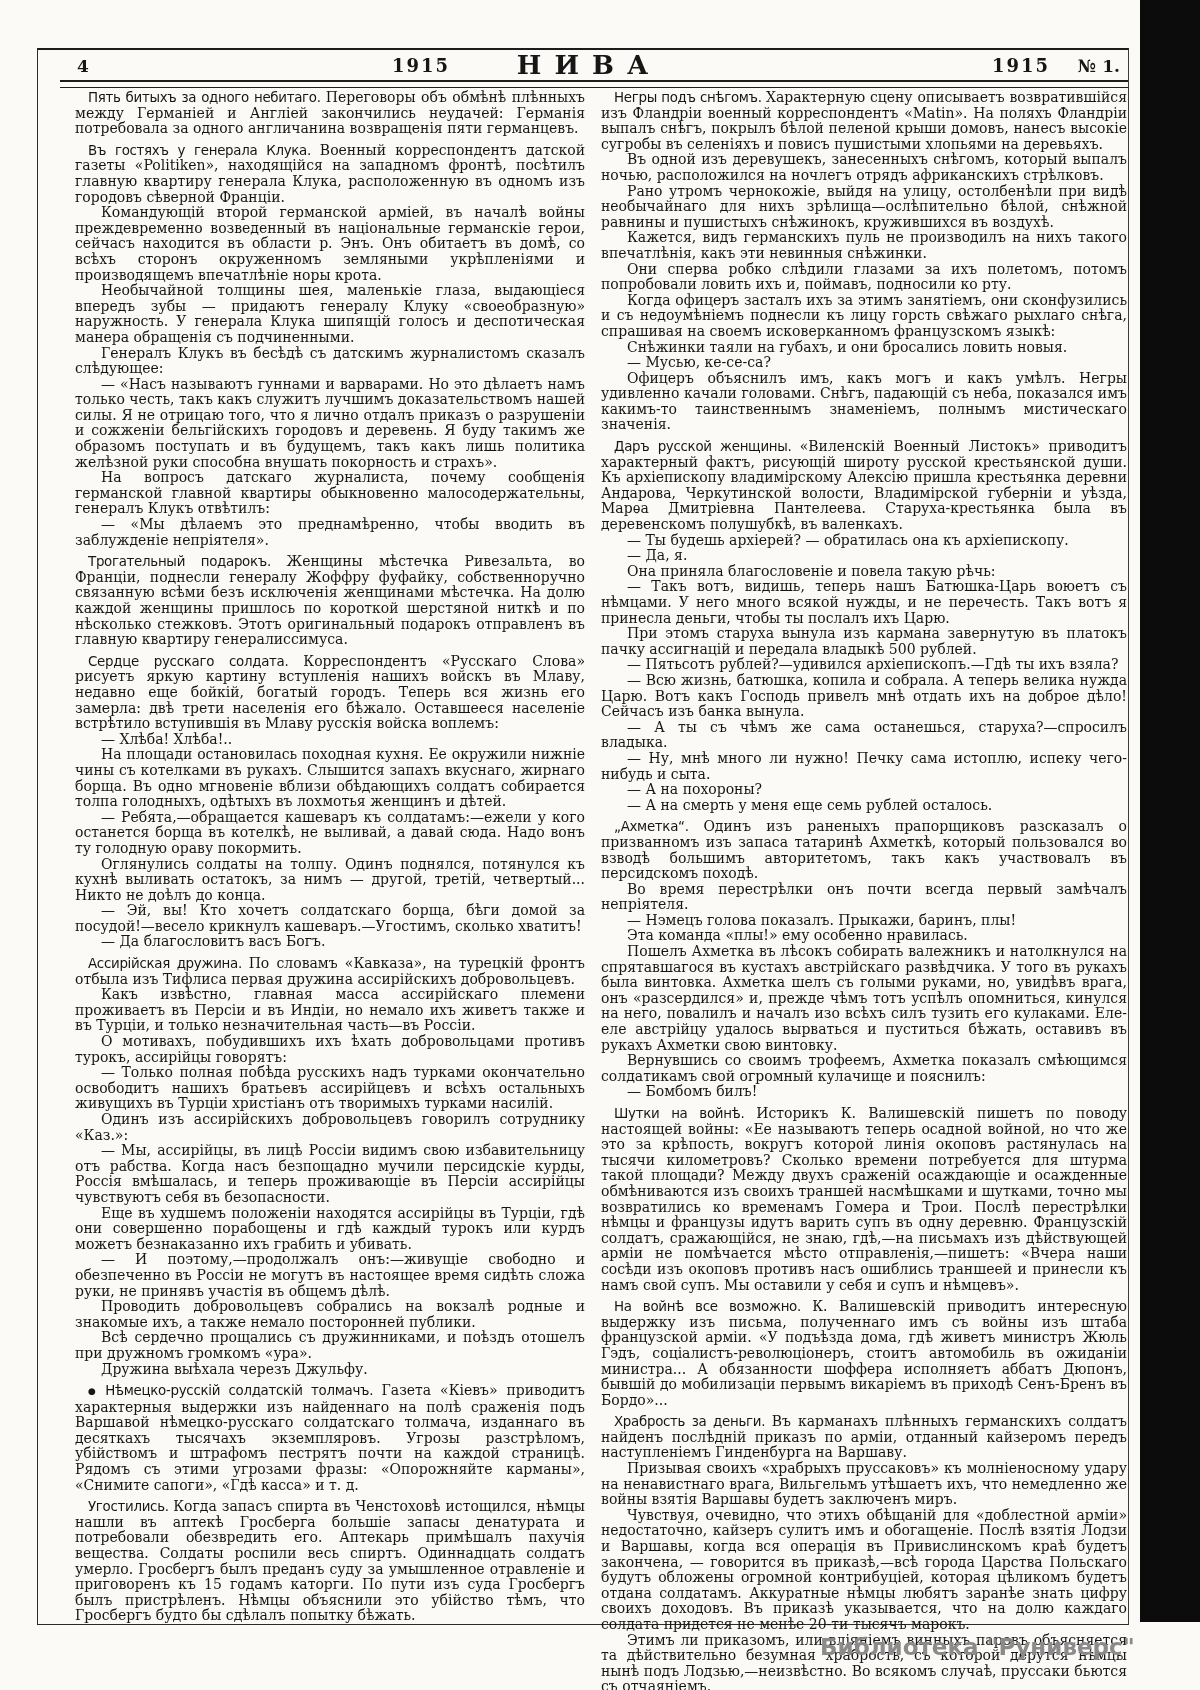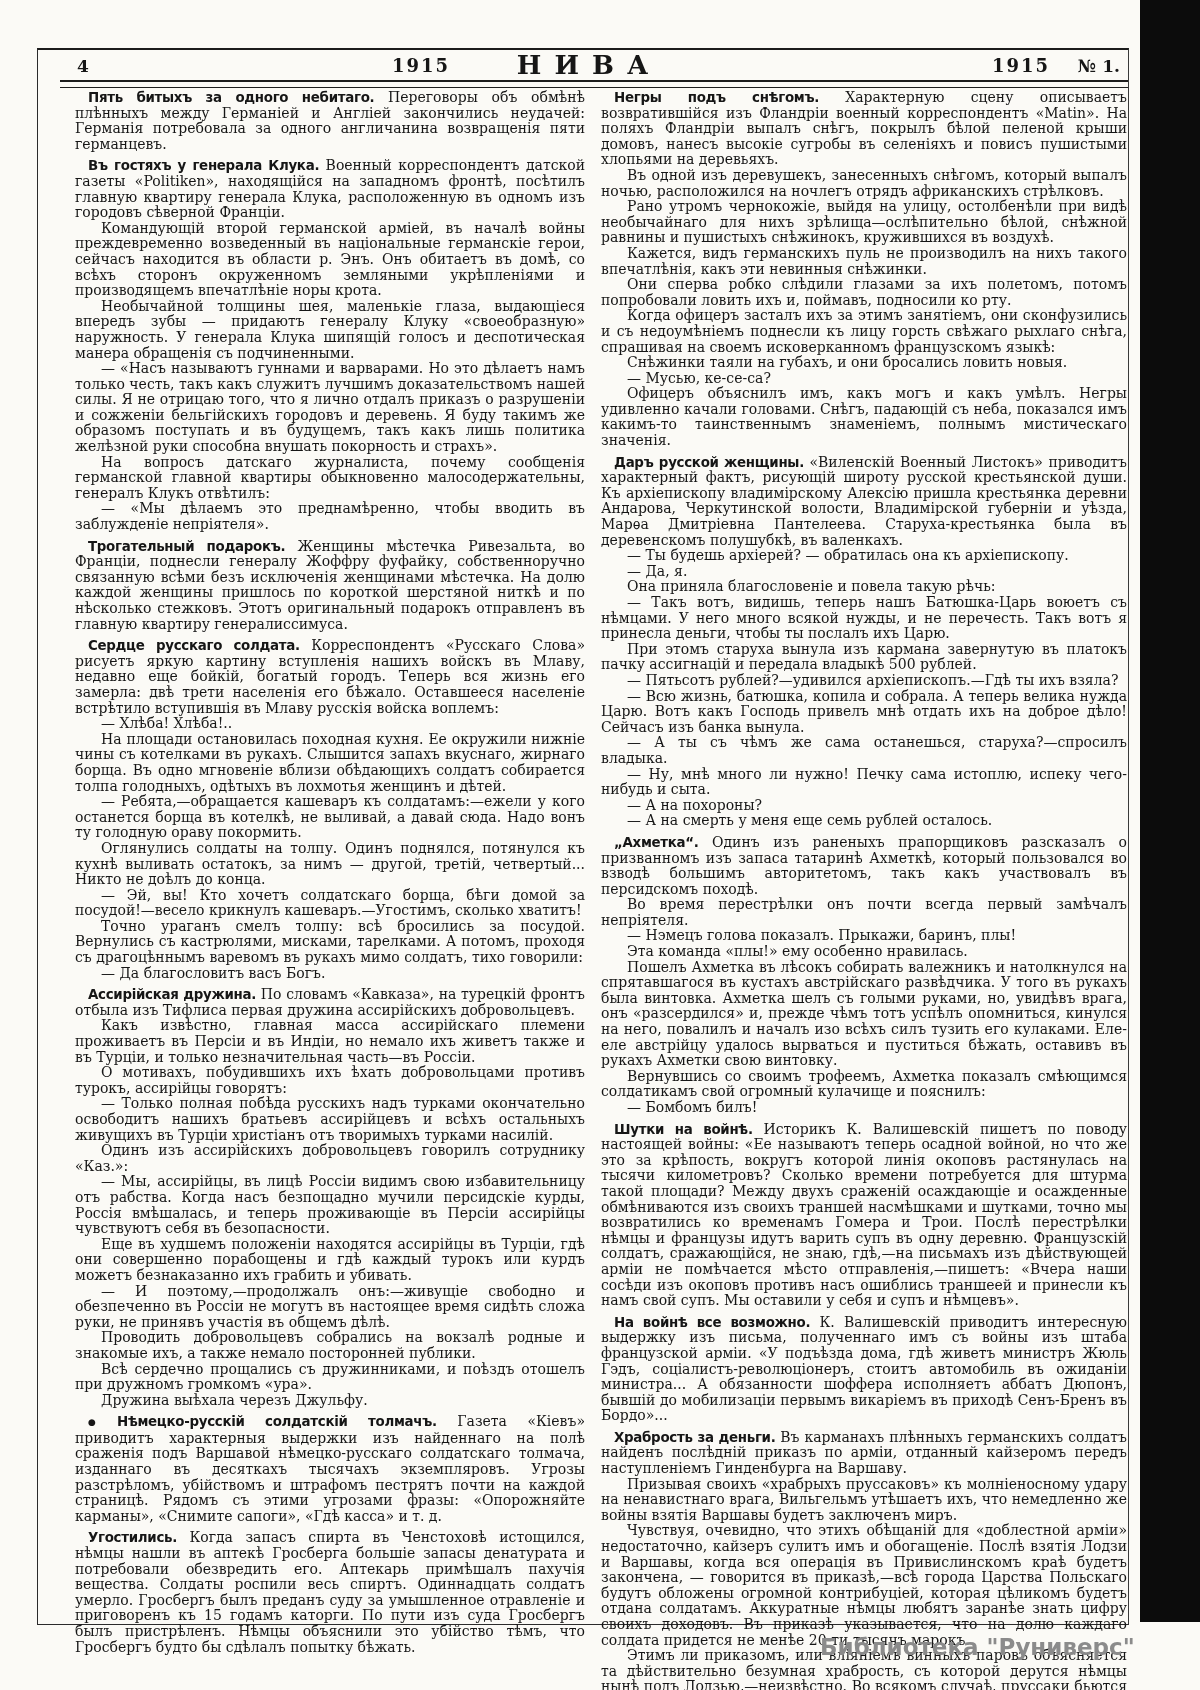--- a/index.html
+++ b/index.html
@@ -28,21 +28,21 @@
   .dbl-rule{position:absolute;left:60px;top:80px;width:1068px;height:5px;
     border-top:2px solid #1d1d1d;border-bottom:1px solid #1d1d1d;}
   .col{position:absolute;top:90px;font-size:14px;line-height:15.6px;text-align:justify;}
   .col-left{left:75px;width:510px;}
   .col-right{left:601px;width:526px;}
   .article{margin-top:6px;}
   .article:first-child{margin-top:0;}
   .para{margin:0;text-indent:26px;}
   .para.lead{text-indent:13px;}
   .head{
-    font-family:"DejaVu Sans", sans-serif;font-weight:bold;font-size:13.4px;
+    font-family:"DejaVu Sans", sans-serif;font-weight:normal;font-size:13.4px;
     letter-spacing:-0.3px;
   }
   .bullet{font-size:9px;vertical-align:1px;margin-right:5px;}
   .watermark{
     position:absolute;left:820px;top:1634px;width:320px;
     font-family:"DejaVu Sans", sans-serif;font-weight:bold;font-size:23px;
     color:#8b8b8b;white-space:nowrap;
   }
 </style>
 </head>
@@ -61,35 +61,35 @@
 <div class="dbl-rule"></div>
 
 <div class="col col-left" id="col-left">
     <div class="article">
       <p class="para lead"><b class="head">Пять битыхъ за одного небитаго. </b>Переговоры объ обмѣнѣ плѣнныхъ между Германіей и Англіей закончились неудачей: Германія потребовала за одного англичанина возвращенія пяти германцевъ.</p>
     </div>
     <div class="article">
       <p class="para lead"><b class="head">Въ гостяхъ у генерала Клука. </b>Военный корреспондентъ датской газеты «Politiken», находящійся на западномъ фронтѣ, посѣтилъ главную квартиру генерала Клука, расположенную въ одномъ изъ городовъ сѣверной Франціи.</p>
       <p class="para">Командующій второй германской арміей, въ началѣ войны преждевременно возведенный въ національные германскіе герои, сейчасъ находится въ области р. Энъ. Онъ обитаетъ въ домѣ, со всѣхъ сторонъ окруженномъ земляными укрѣпленіями и производящемъ впечатлѣніе норы крота.</p>
       <p class="para">Необычайной толщины шея, маленькіе глаза, выдающіеся впередъ зубы — придаютъ генералу Клуку «своеобразную» наружность. У генерала Клука шипящій голосъ и деспотическая манера обращенія съ подчиненными.</p>
+      <p class="para">Генералъ Клукъ въ бесѣдѣ съ датскимъ журналистомъ сказалъ слѣдующее:</p>
       <p class="para">— «Насъ называютъ гуннами и варварами. Но это дѣлаетъ намъ только честь, такъ какъ служитъ лучшимъ доказательствомъ нашей силы. Я не отрицаю того, что я лично отдалъ приказъ о разрушеніи и сожженіи бельгійскихъ городовъ и деревень. Я буду такимъ же образомъ поступать и въ будущемъ, такъ какъ лишь политика желѣзной руки способна внушать покорность и страхъ».</p>
       <p class="para">На вопросъ датскаго журналиста, почему сообщенія германской главной квартиры обыкновенно малосодержательны, генералъ Клукъ отвѣтилъ:</p>
       <p class="para">— «Мы дѣлаемъ это преднамѣренно, чтобы вводить въ заблужденіе непріятеля».</p>
     </div>
     <div class="article">
       <p class="para lead"><b class="head">Трогательный подарокъ. </b>Женщины мѣстечка Ривезальта, во Франціи, поднесли генералу Жоффру фуфайку, собственноручно связанную всѣми безъ исключенія женщинами мѣстечка. На долю каждой женщины пришлось по короткой шерстяной ниткѣ и по нѣсколько стежковъ. Этотъ оригинальный подарокъ отправленъ въ главную квартиру генералиссимуса.</p>
     </div>
     <div class="article">
       <p class="para lead"><b class="head">Сердце русскаго солдата. </b>Корреспондентъ «Русскаго Слова» рисуетъ яркую картину вступленія нашихъ войскъ въ Млаву, недавно еще бойкій, богатый городъ. Теперь вся жизнь его замерла: двѣ трети населенія его бѣжало. Оставшееся населеніе встрѣтило вступившія въ Млаву русскія войска воплемъ:</p>
       <p class="para">— Хлѣба! Хлѣба!..</p>
       <p class="para">На площади остановилась походная кухня. Ее окружили нижніе чины съ котелками въ рукахъ. Слышится запахъ вкуснаго, жирнаго борща. Въ одно мгновеніе вблизи обѣдающихъ солдатъ собирается толпа голодныхъ, одѣтыхъ въ лохмотья женщинъ и дѣтей.</p>
       <p class="para">— Ребята,—обращается кашеваръ къ солдатамъ:—ежели у кого останется борща въ котелкѣ, не выливай, а давай сюда. Надо вонъ ту голодную ораву покормить.</p>
       <p class="para">Оглянулись солдаты на толпу. Одинъ поднялся, потянулся къ кухнѣ выливать остатокъ, за нимъ — другой, третій, четвертый... Никто не доѣлъ до конца.</p>
       <p class="para">— Эй, вы! Кто хочетъ солдатскаго борща, бѣги домой за посудой!—весело крикнулъ кашеваръ.—Угостимъ, сколько хватитъ!</p>
-      <p class="para">Точно ураганъ смелъ толпу: всѣ бросились за посудой. Вернулись съ кастрюлями, мисками, тарелками. А потомъ, проходя съ драгоцѣннымъ варевомъ въ рукахъ мимо солдатъ, тихо говорили:</p>
       <p class="para">— Да благословитъ васъ Богъ.</p>
     </div>
     <div class="article">
       <p class="para lead"><b class="head">Ассирійская дружина. </b>По словамъ «Кавказа», на турецкій фронтъ отбыла изъ Тифлиса первая дружина ассирійскихъ добровольцевъ.</p>
       <p class="para">Какъ извѣстно, главная масса ассирійскаго племени проживаетъ въ Персіи и въ Индіи, но немало ихъ живетъ также и въ Турціи, и только незначительная часть—въ Россіи.</p>
       <p class="para">О мотивахъ, побудившихъ ихъ ѣхать добровольцами противъ турокъ, ассирійцы говорятъ:</p>
       <p class="para">— Только полная побѣда русскихъ надъ турками окончательно освободитъ нашихъ братьевъ ассирійцевъ и всѣхъ остальныхъ живущихъ въ Турціи христіанъ отъ творимыхъ турками насилій.</p>
       <p class="para">Одинъ изъ ассирійскихъ добровольцевъ говорилъ сотруднику «Каз.»:</p>
       <p class="para">— Мы, ассирійцы, въ лицѣ Россіи видимъ свою избавительницу отъ рабства. Когда насъ безпощадно мучили персидскіе курды, Россія вмѣшалась, и теперь проживающіе въ Персіи ассирійцы чувствуютъ себя въ безопасности.</p>
       <p class="para">Еще въ худшемъ положеніи находятся ассирійцы въ Турціи, гдѣ они совершенно порабощены и гдѣ каждый турокъ или курдъ можетъ безнаказанно ихъ грабить и убивать.</p>

